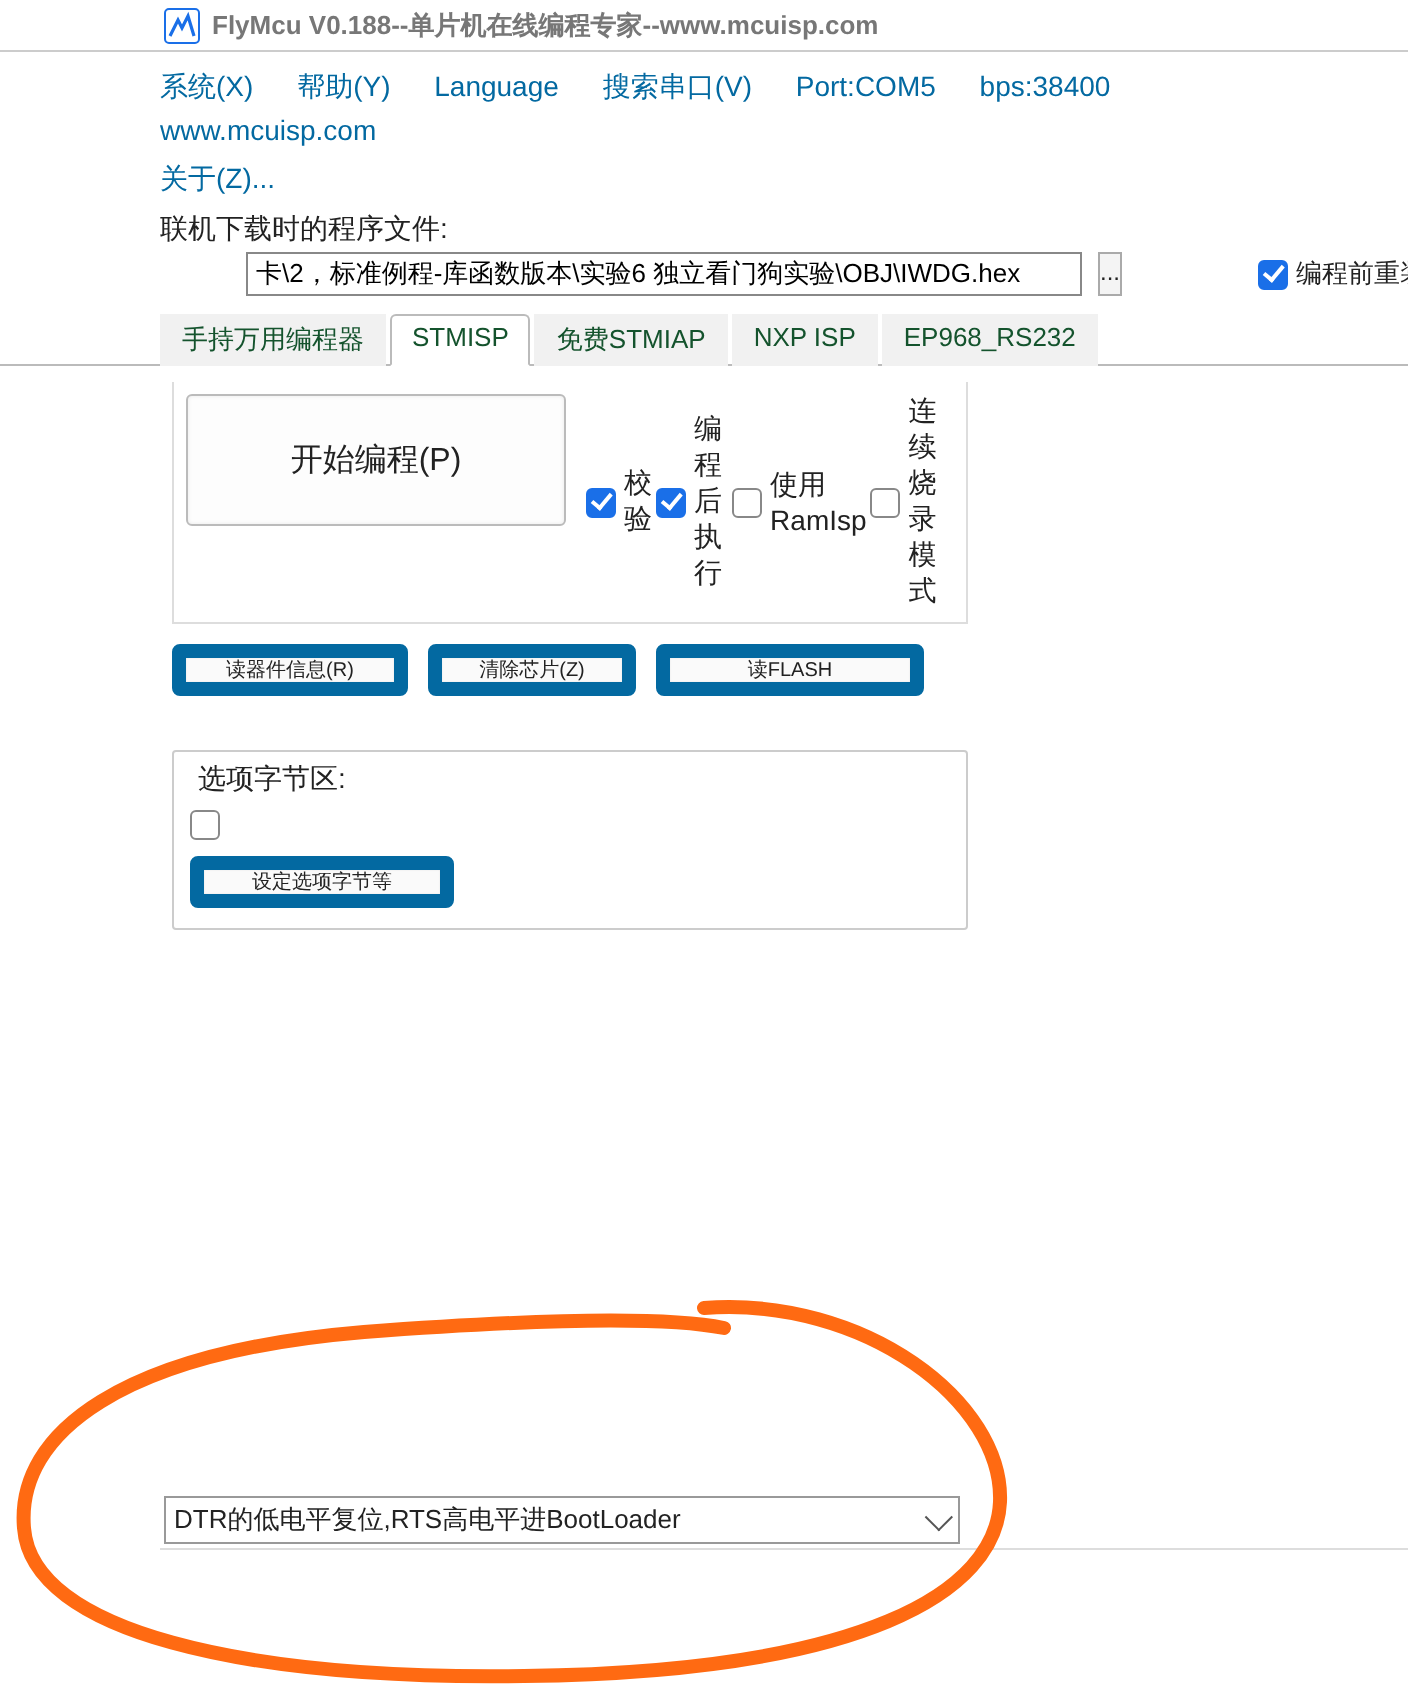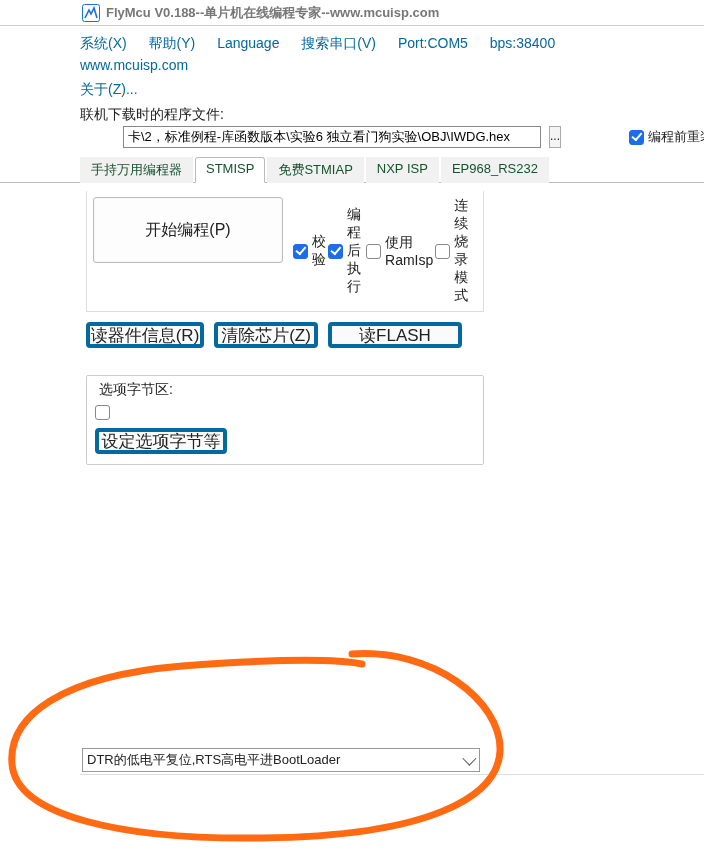--- a/index.html
+++ b/index.html
@@ -170,30 +170,30 @@
     padding-top: 0;
   }
   .chk-row { display: flex; align-items: center; gap: 4px; }
 
   .btn-row {
     display: flex;
     gap: 10px;
     margin-top: 10px;
   }
   .wbtn {
-    border: 4px solid #0369a1;
+    border: 7px solid #0369a1;
     background: #fafafa;
     border-radius: 4px;
     box-shadow: inset 0 0 1px rgba(0,0,0,.1);
     height: 26px;
     display: flex;
     align-items: center;
     justify-content: center;
     cursor: pointer;
-    font-size: 17px;
+    font-size: 10px;
   }
   .wbtn.info  { width: 118px; }
   .wbtn.erase { width: 104px; }
   .wbtn.readf { width: 134px; }
 
   .opt-group {
     border: 1px solid #ccc;
     margin-top: 27px;
     padding: 6px 8px 10px 8px;
     border-radius: 2px;

